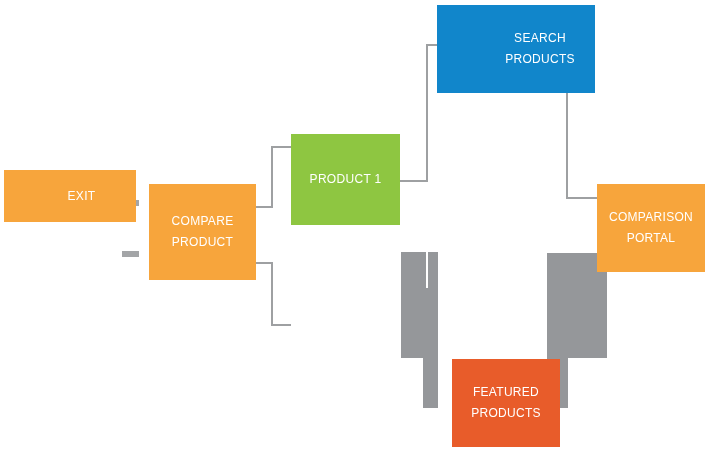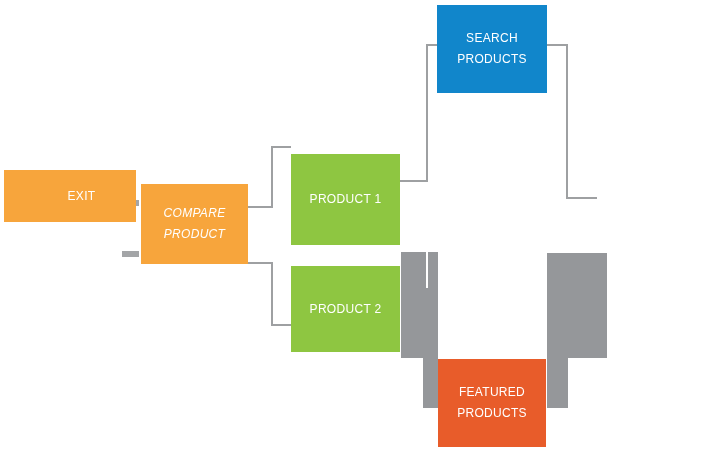--- a/index.html
+++ b/index.html
@@ -22,27 +22,27 @@
     justify-content: center;
     text-align: center;
     color: var(--c-text, #fff);
     font-size: 12px;
     line-height: 21px;
     letter-spacing: 0.3px;
     white-space: pre-line;
     z-index: 2;
   }
   .orange { background: var(--c-orange); }
-  .blue   { background: var(--c-blue); }
-  .green  { background: var(--c-green); margin-top: 20px; }
-  .red    { background: var(--c-red); }
+  .blue   { background: var(--c-blue); padding-left: 48px; }
+  .green  { background: var(--c-green); }
+  .red    { background: var(--c-red); margin-left: 14px; }
 
   .n-exit     { left: 4px;   top: 170px; width: 109px; height: 52px; padding-left: 23px; }
   .n-process  { left: 4px;   top: 232px; width: 109px; height: 46px; }
-  .n-compare  { left: 141px; top: 184px; width: 107px; height: 80px; font-style: italic; }
+  .n-compare  { left: 149px; top: 184px; width: 107px; height: 96px; }
   .n-product1 { left: 291px; top: 134px; width: 109px; height: 91px; }
   .n-product2 { left: 291px; top: 246px; width: 109px; height: 86px; }
   .n-search   { left: 437px; top: 5px;   width: 110px; height: 88px; }
   .n-portal   { left: 597px; top: 184px; width: 108px; height: 88px; }
   .n-featured { left: 438px; top: 359px; width: 108px; height: 88px; }
 
   .seg {
     position: absolute;
     background: var(--c-connector, #9ea0a2);
     z-index: 1;
@@ -103,22 +103,23 @@
   </div>
 
   <div class="node orange n-exit">EXIT</div>
 
 
   <div class="node orange n-compare">COMPARE
 PRODUCT</div>
 
   <div class="node green n-product1">PRODUCT 1</div>
 
-  <div class="node green n-product2">PRODUCT 2</div>
 
   <div class="node blue n-search">SEARCH
 PRODUCTS</div>
 
+  <div class="node orange n-portal">COMPARISON
+PORTAL</div>
 
   <div class="node red n-featured">FEATURED
 PRODUCTS</div>
 
 </div>
 
 </body></html>

